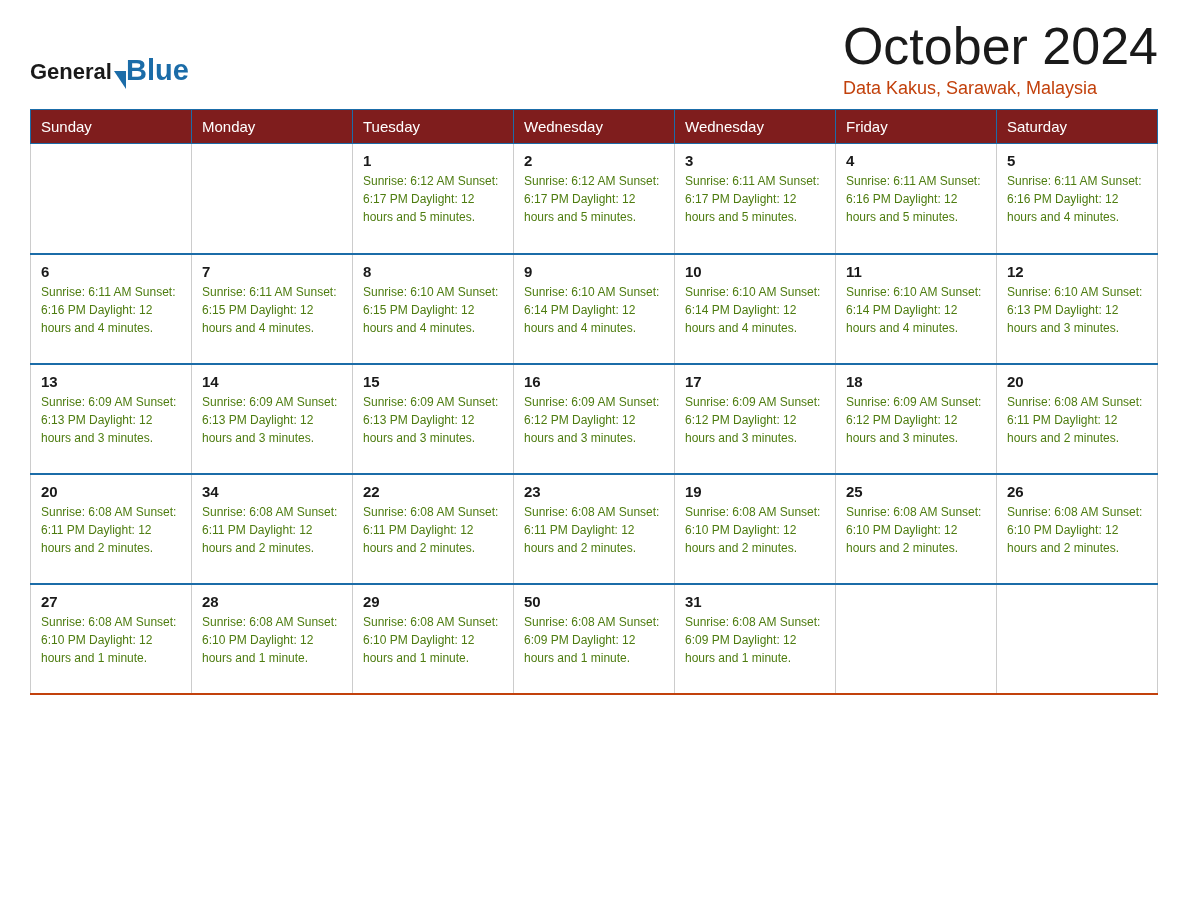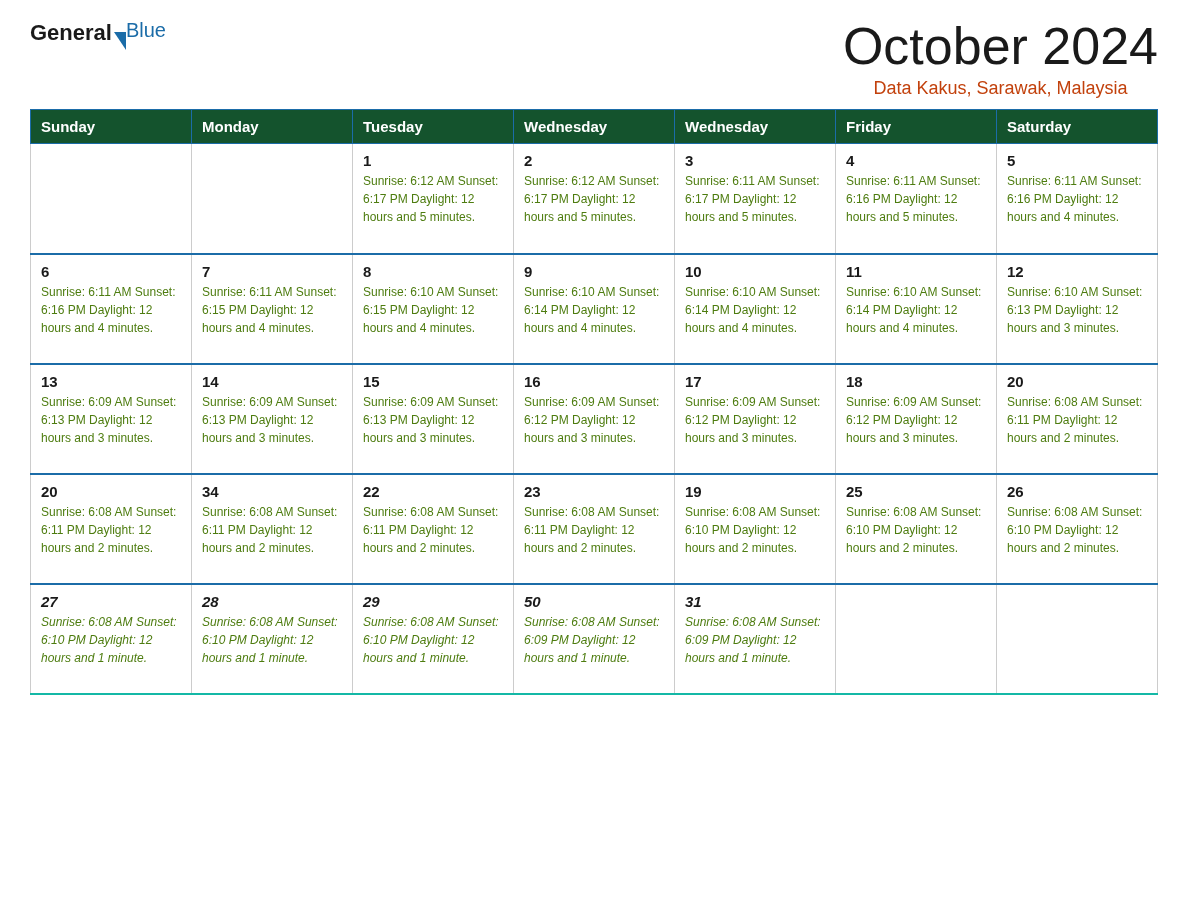--- a/index.html
+++ b/index.html
@@ -24,56 +24,57 @@
       width: 0;
       height: 0;
       border-left: 12px solid transparent;
       border-right: 0px solid transparent;
       border-top: 18px solid #1b6ca8;
       display: inline-block;
       margin-left: 2px;
       margin-bottom: -4px;
     }
     .logo-blue {
-      font-size: 20px;
-      font-weight: normal;
+      font-size: 29px;
+      font-weight: bold;
       color: #1b6ca8;
       display: block;
       line-height: 1;
+      margin-top: 36px;
     }
     .logo-block {
       display: flex;
       flex-direction: row;
     }
     .title-block {
-      text-align: center;
+      text-align: left;
     }
     .month-title {
       font-size: 52px;
       font-weight: normal;
       color: #1a1a1a;
       line-height: 1;
     }
     .location {
       font-size: 18px;
       color: #c2410c;
       margin-top: 6px;
     }
     .calendar {
       width: 100%;
       border-collapse: collapse;
       margin-top: 8px;
     }
     .calendar th {
-      background-color: #14532d;
+      background-color: #7f1d1d;
       color: #fff;
       padding: 8px 10px;
       text-align: left;
       font-size: 15px;
-      font-weight: bold;
+      font-weight: normal;
       border: 1px solid #1b6ca8;
     }
     .calendar td {
       border: 1px solid #ccc;
       vertical-align: top;
       padding: 8px 10px;
       width: 14.28%;
       min-height: 100px;
       height: 110px;
     }
@@ -86,22 +87,21 @@
     }
     .day-info {
       font-size: 12px;
       color: #4d7c0f;
       line-height: 1.5;
     }
     .empty-cell {
       background: #fff;
     }
     tr:last-child td {
-      border-bottom: 2px solid #14b8a6;
-      font-style: italic;
+      border-bottom: 2px solid #c2410c;
     }
     tr:first-child th:first-child {
       border-top-left-radius: 0;
     }
     tbody tr td {
       border-top: 2px solid #1b6ca8;
     }
     tbody tr:not(:first-child) td {
       border-top: 2px solid #1b6ca8;
     }

